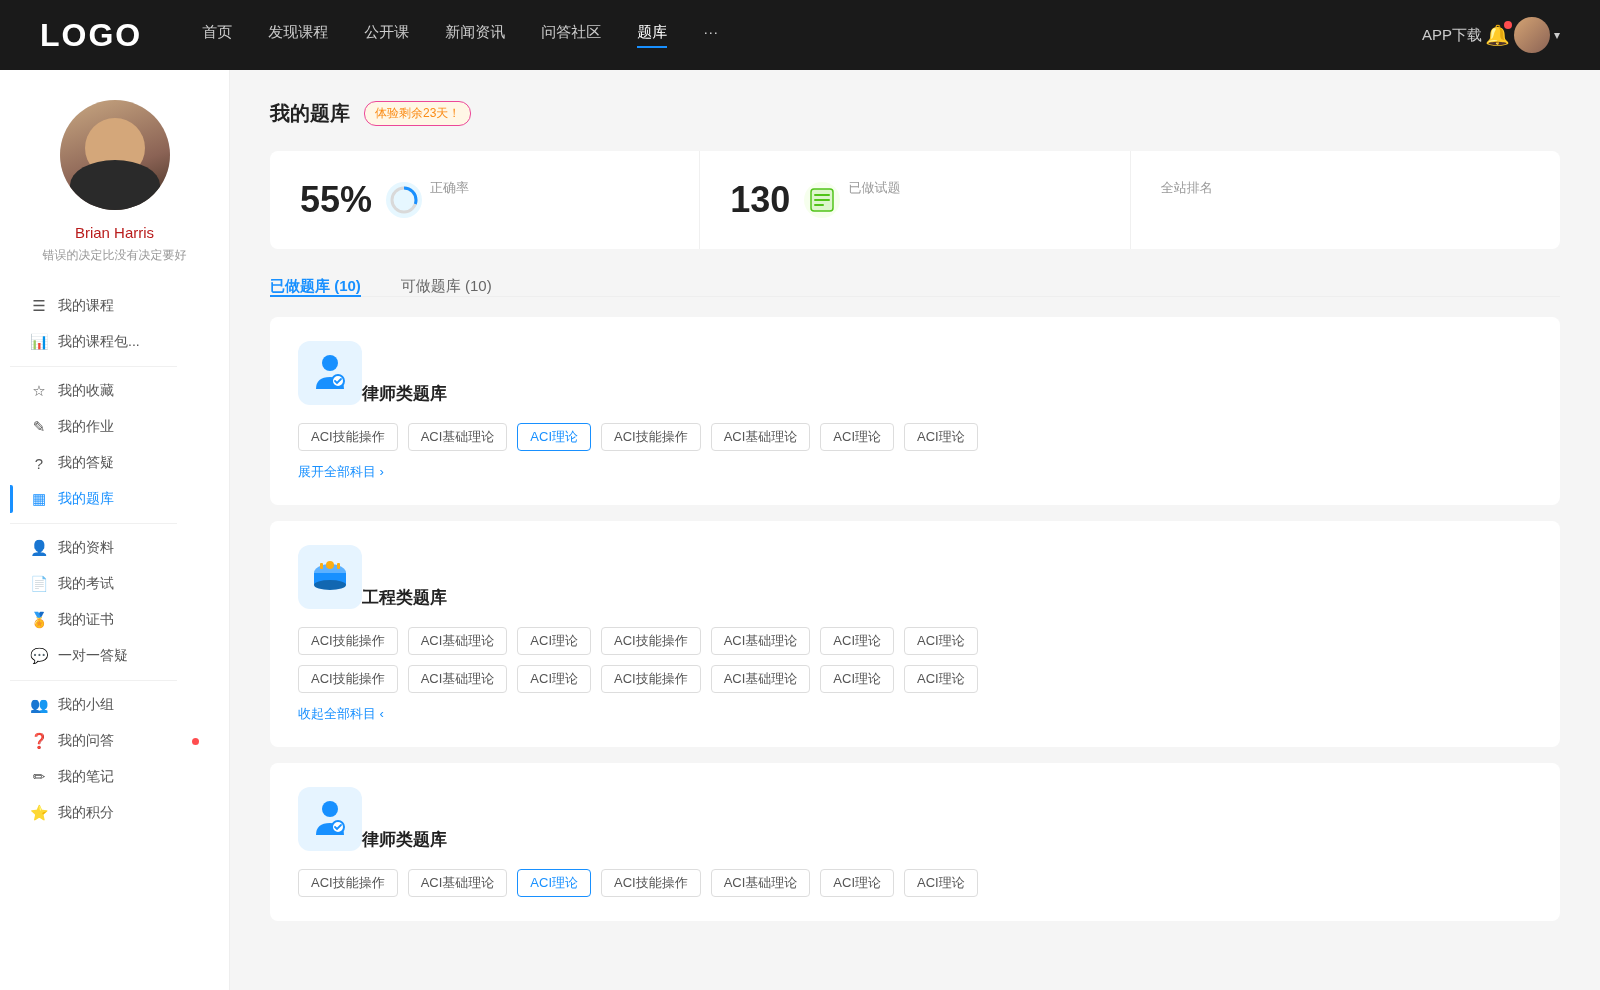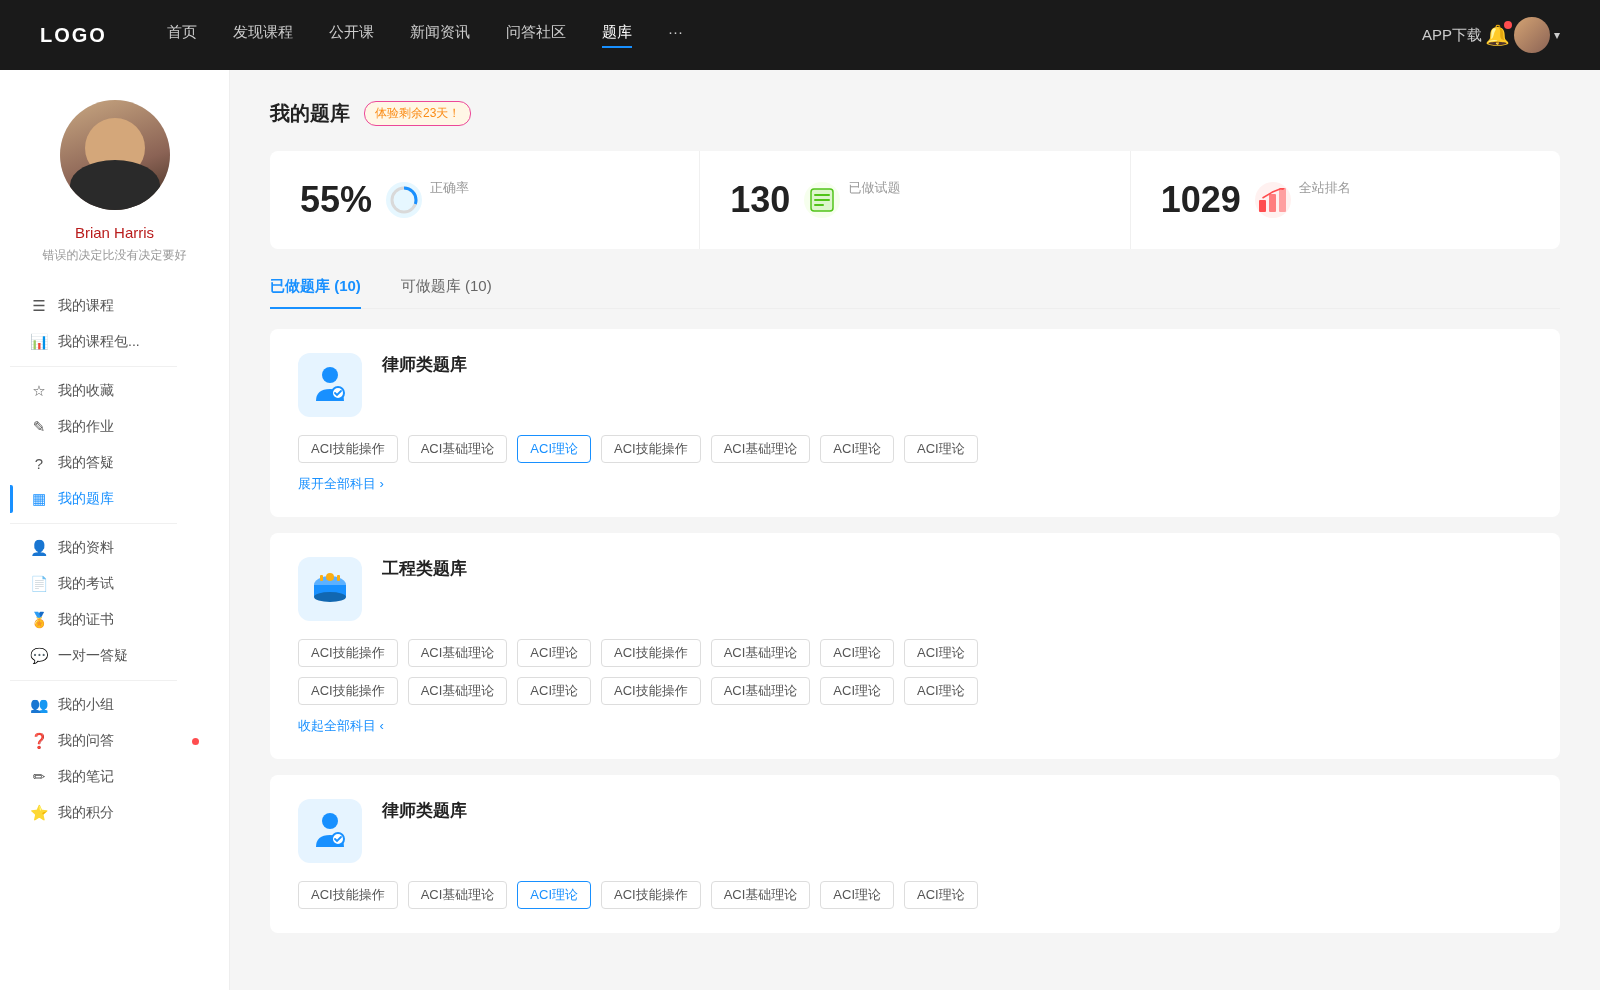--- a/index.html
+++ b/index.html
@@ -11,21 +11,21 @@
       height: 70px;
       display: flex;
       align-items: center;
       padding: 0 40px;
       position: fixed;
       top: 0; left: 0; right: 0;
       z-index: 100;
     }
     .nav-logo {
       color: #fff;
-      font-size: 20px;
+      font-size: 32px;
       font-weight: bold;
       margin-right: 60px;
       letter-spacing: 2px;
     }
     .nav-links {
       display: flex;
       gap: 36px;
       flex: 1;
     }
     .nav-link {
@@ -272,21 +272,21 @@
     
     .tabs-row {
       display: flex;
       gap: 40px;
       margin-bottom: 20px;
       border-bottom: 1px solid #eee;
     }
     .tab-item {
       font-size: 15px;
       color: #666;
-      padding-bottom: 12px;
+      padding-bottom: 0;
       cursor: pointer;
       position: relative;
     }
     .tab-item.active {
       color: #1890ff;
       font-weight: 600;
     }
     .tab-item.active::after {
       content: '';
       position: absolute;
@@ -297,22 +297,21 @@
 
     
     .bank-card {
       background: #fff;
       border-radius: 8px;
       padding: 24px 28px;
       margin-bottom: 16px;
     }
     .bank-card-header {
       display: flex;
-      align-items: flex-start;
-      gap: 20px;
+      align-items: flex-end;
       margin-bottom: 18px;
     }
     .bank-icon {
       width: 64px;
       height: 64px;
       background: #e6f4ff;
       border-radius: 12px;
       display: flex;
       align-items: center;
       justify-content: center;
@@ -503,32 +502,20 @@
               <line x1="6" y1="13" x2="20" y2="13" stroke="#52c41a" stroke-width="2" stroke-linecap="round"></line>
               <line x1="6" y1="18" x2="14" y2="18" stroke="#52c41a" stroke-width="2" stroke-linecap="round"></line>
             </svg>
           </div>
         </div>
         <div class="stat-label">已做试题</div>
       </div>
 
 
       <div class="stat-item">
-        <div class="stat-top">
-          <span class="stat-value">1029</span>
-          <div class="stat-icon red">
-            <svg width="28" height="24" viewBox="0 0 28 24" fill="none">
-              <rect x="0" y="12" width="7" height="12" rx="1" fill="#ff4d4f"></rect>
-              <rect x="10" y="6" width="7" height="18" rx="1" fill="#ff4d4f" opacity="0.7"></rect>
-              <rect x="20" y="0" width="7" height="24" rx="1" fill="#ff4d4f" opacity="0.5"></rect>
-              <polyline points="3.5,10 13.5,4 23.5,0" stroke="#ff4d4f" stroke-width="1.5" fill="none"></polyline>
-              <circle cx="23.5" cy="0" r="2" fill="#ff4d4f"></circle>
-            </svg>
-          </div>
-        </div>
         <div class="stat-label">全站排名</div>
       </div>
 
     </div>
 
     <div class="tabs-row">
       <div class="tab-item active">已做题库 (10)</div>
       <div class="tab-item">可做题库 (10)</div>
     </div>
 

